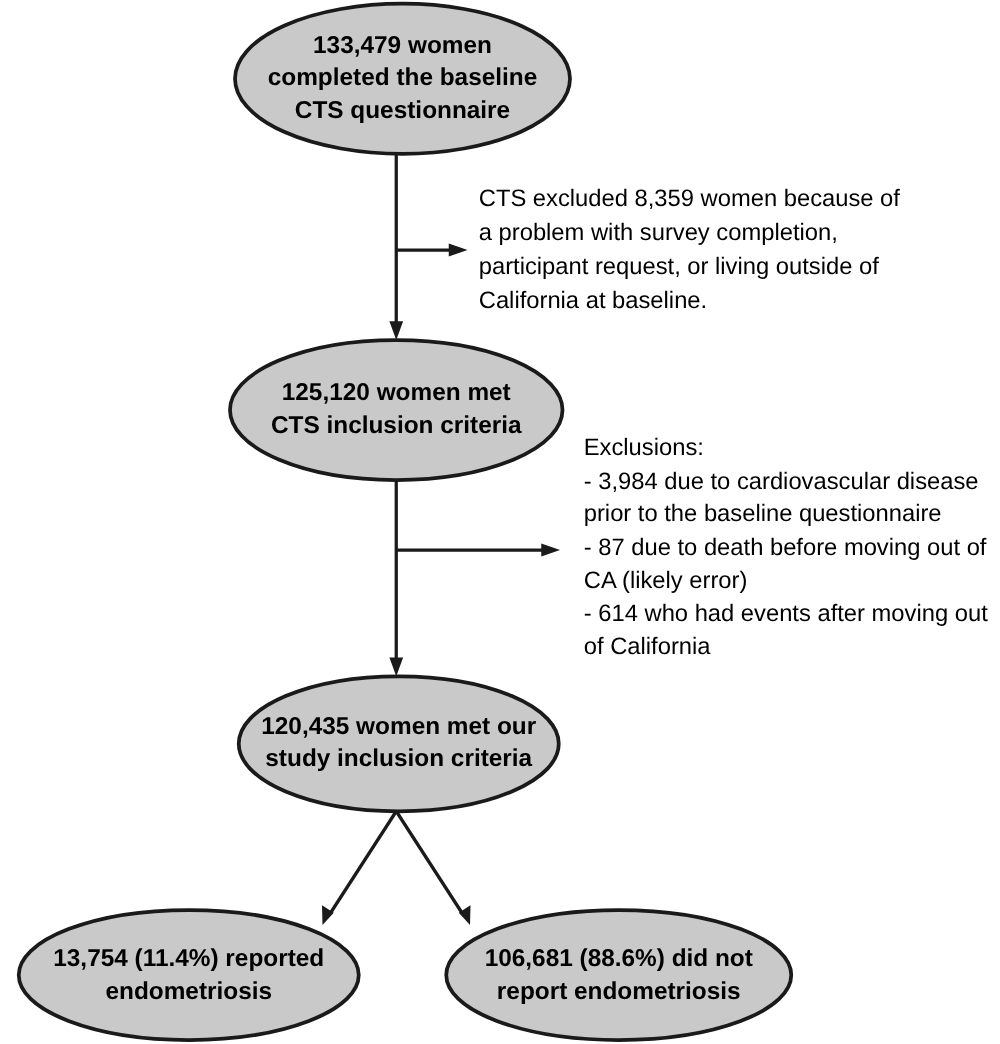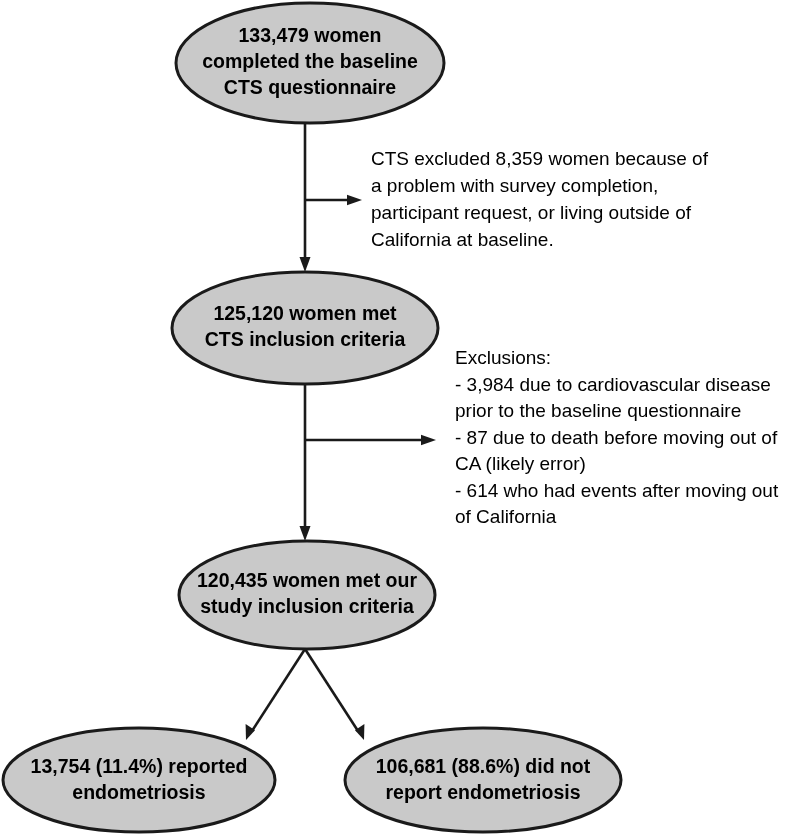--- a/index.html
+++ b/index.html
@@ -11,20 +11,21 @@
     width: 800px;
     height: 835px;
     font-family: "Liberation Sans", sans-serif;
     overflow: hidden;
   }
   #flowchart-root {
     position: relative;
     width: 777px;
     height: 835px;
     background: #ffffff;
+    margin-left: 12px;
   }
   svg.chart-canvas {
     position: absolute;
     top: 0;
     left: 0;
     width: 800px;
     height: 835px;
   }
   .node-text {
     font-family: "Liberation Sans", sans-serif;

